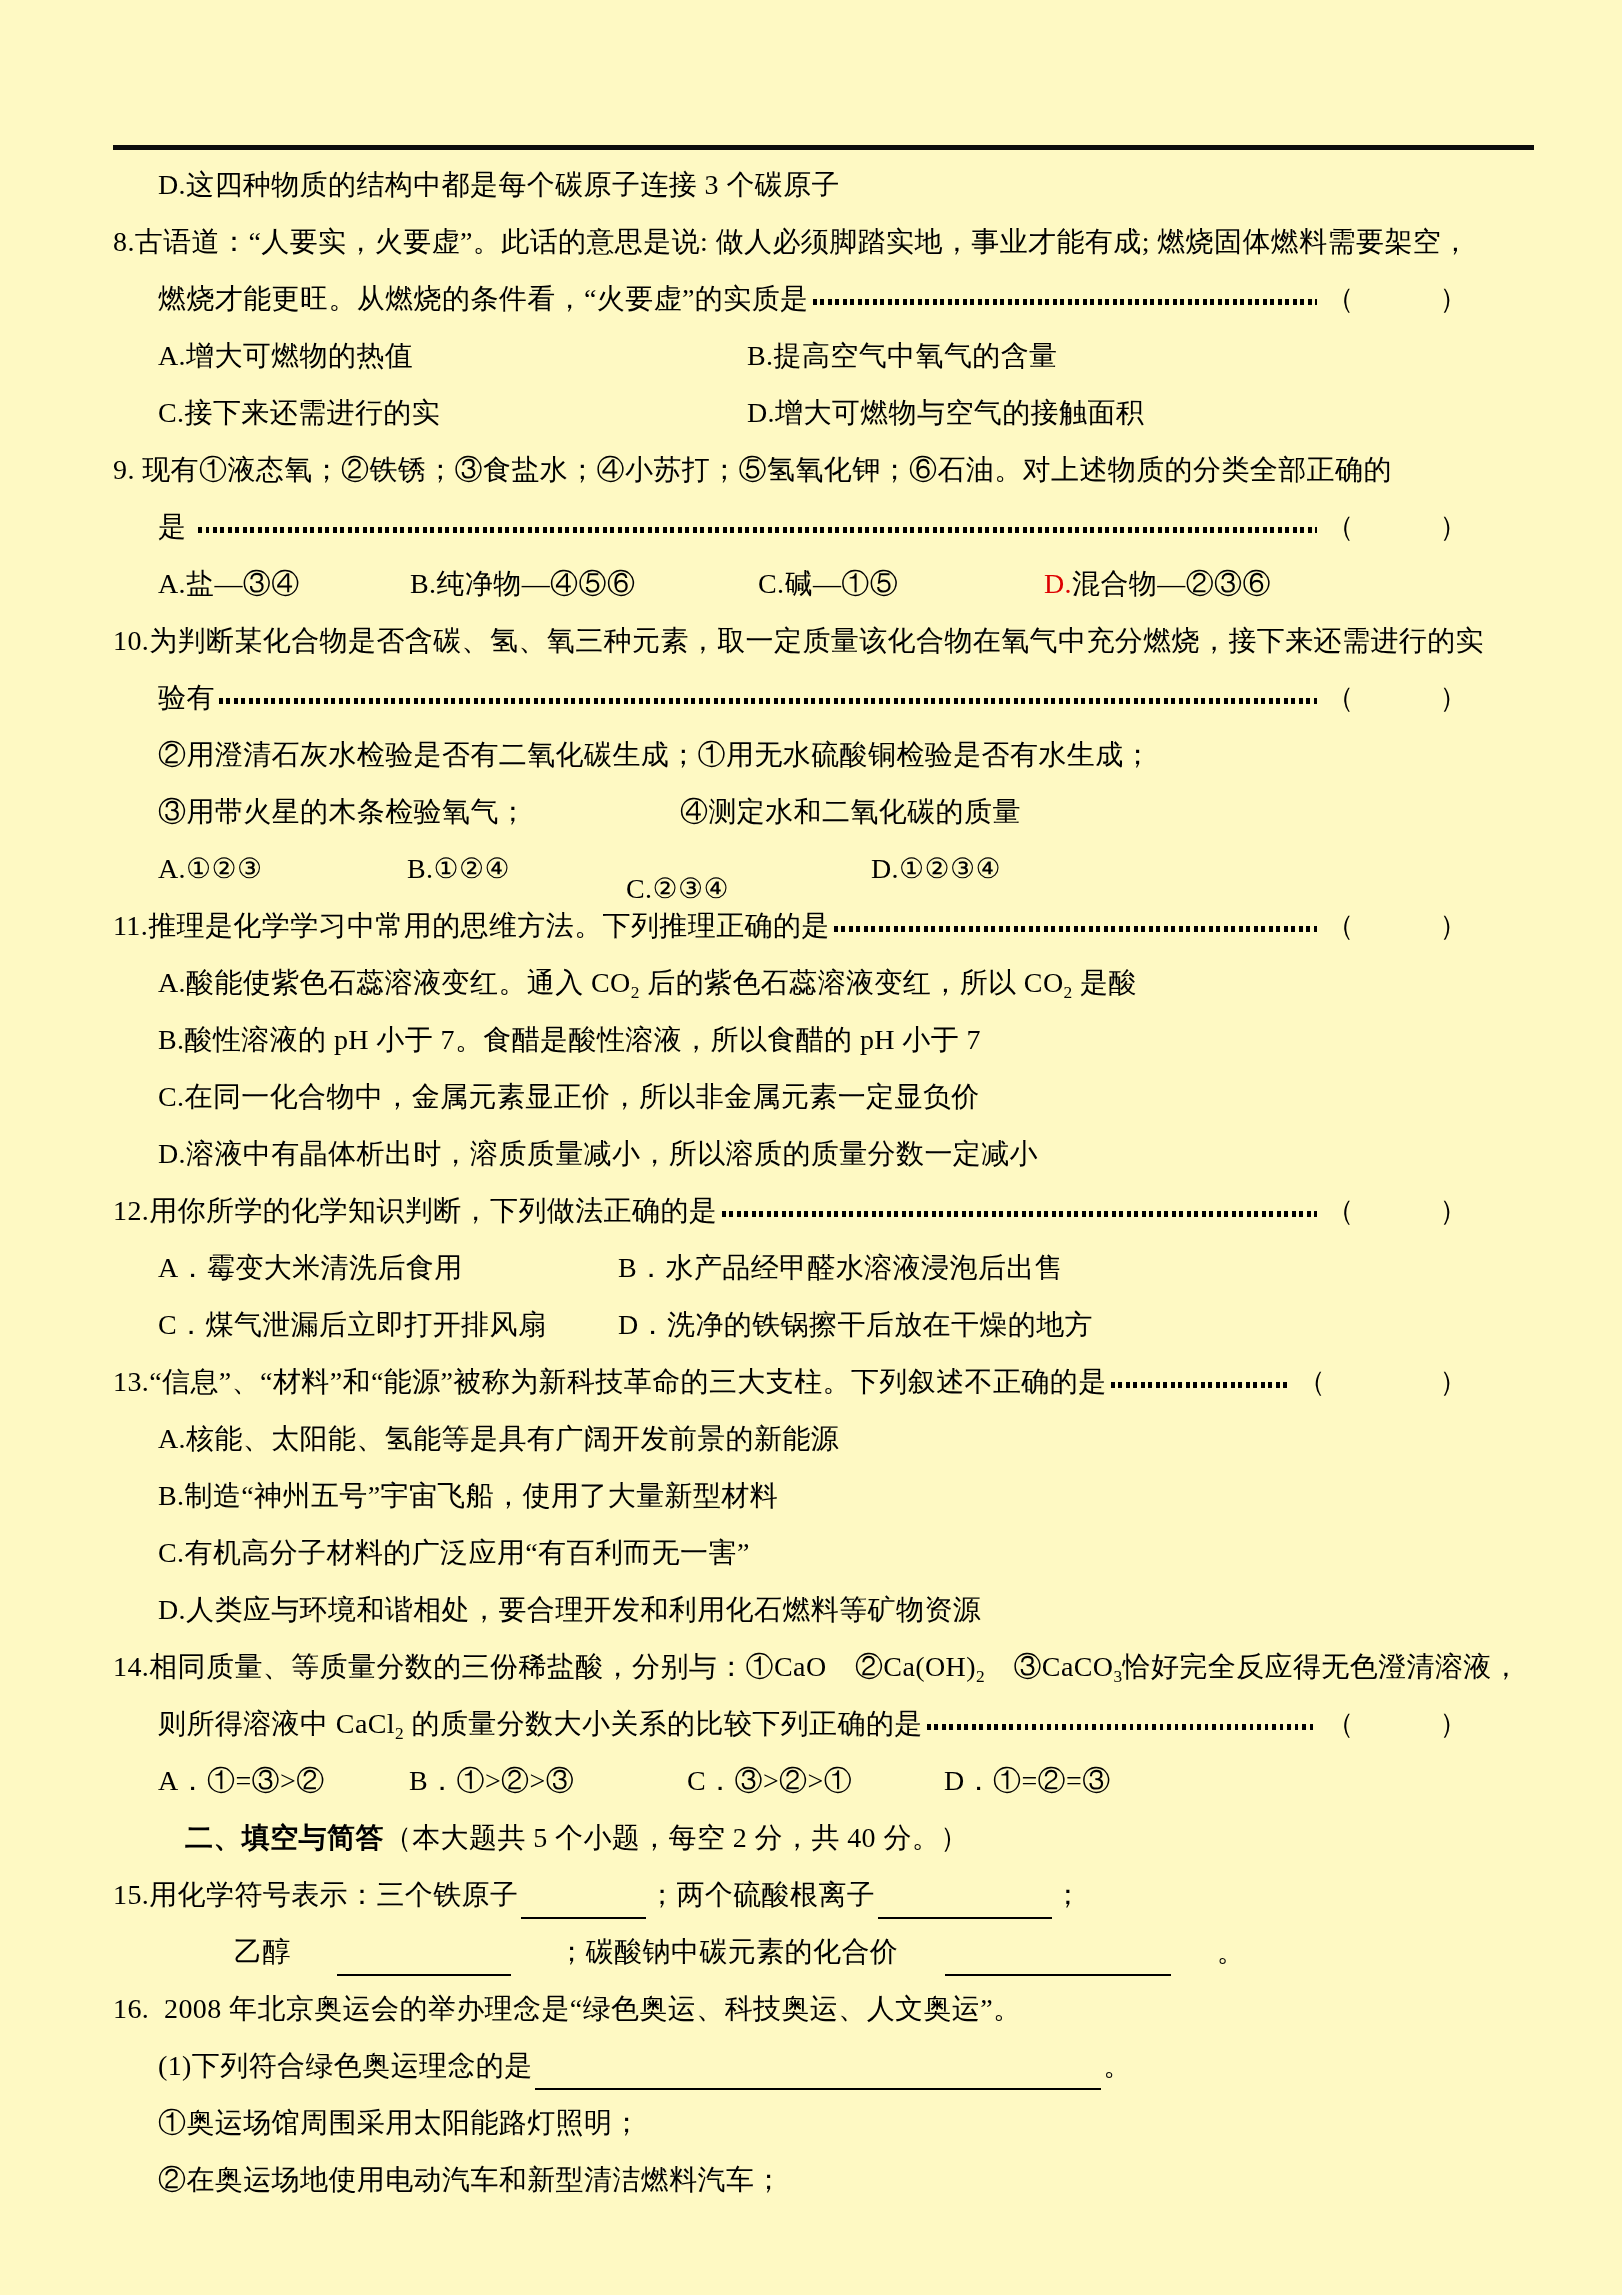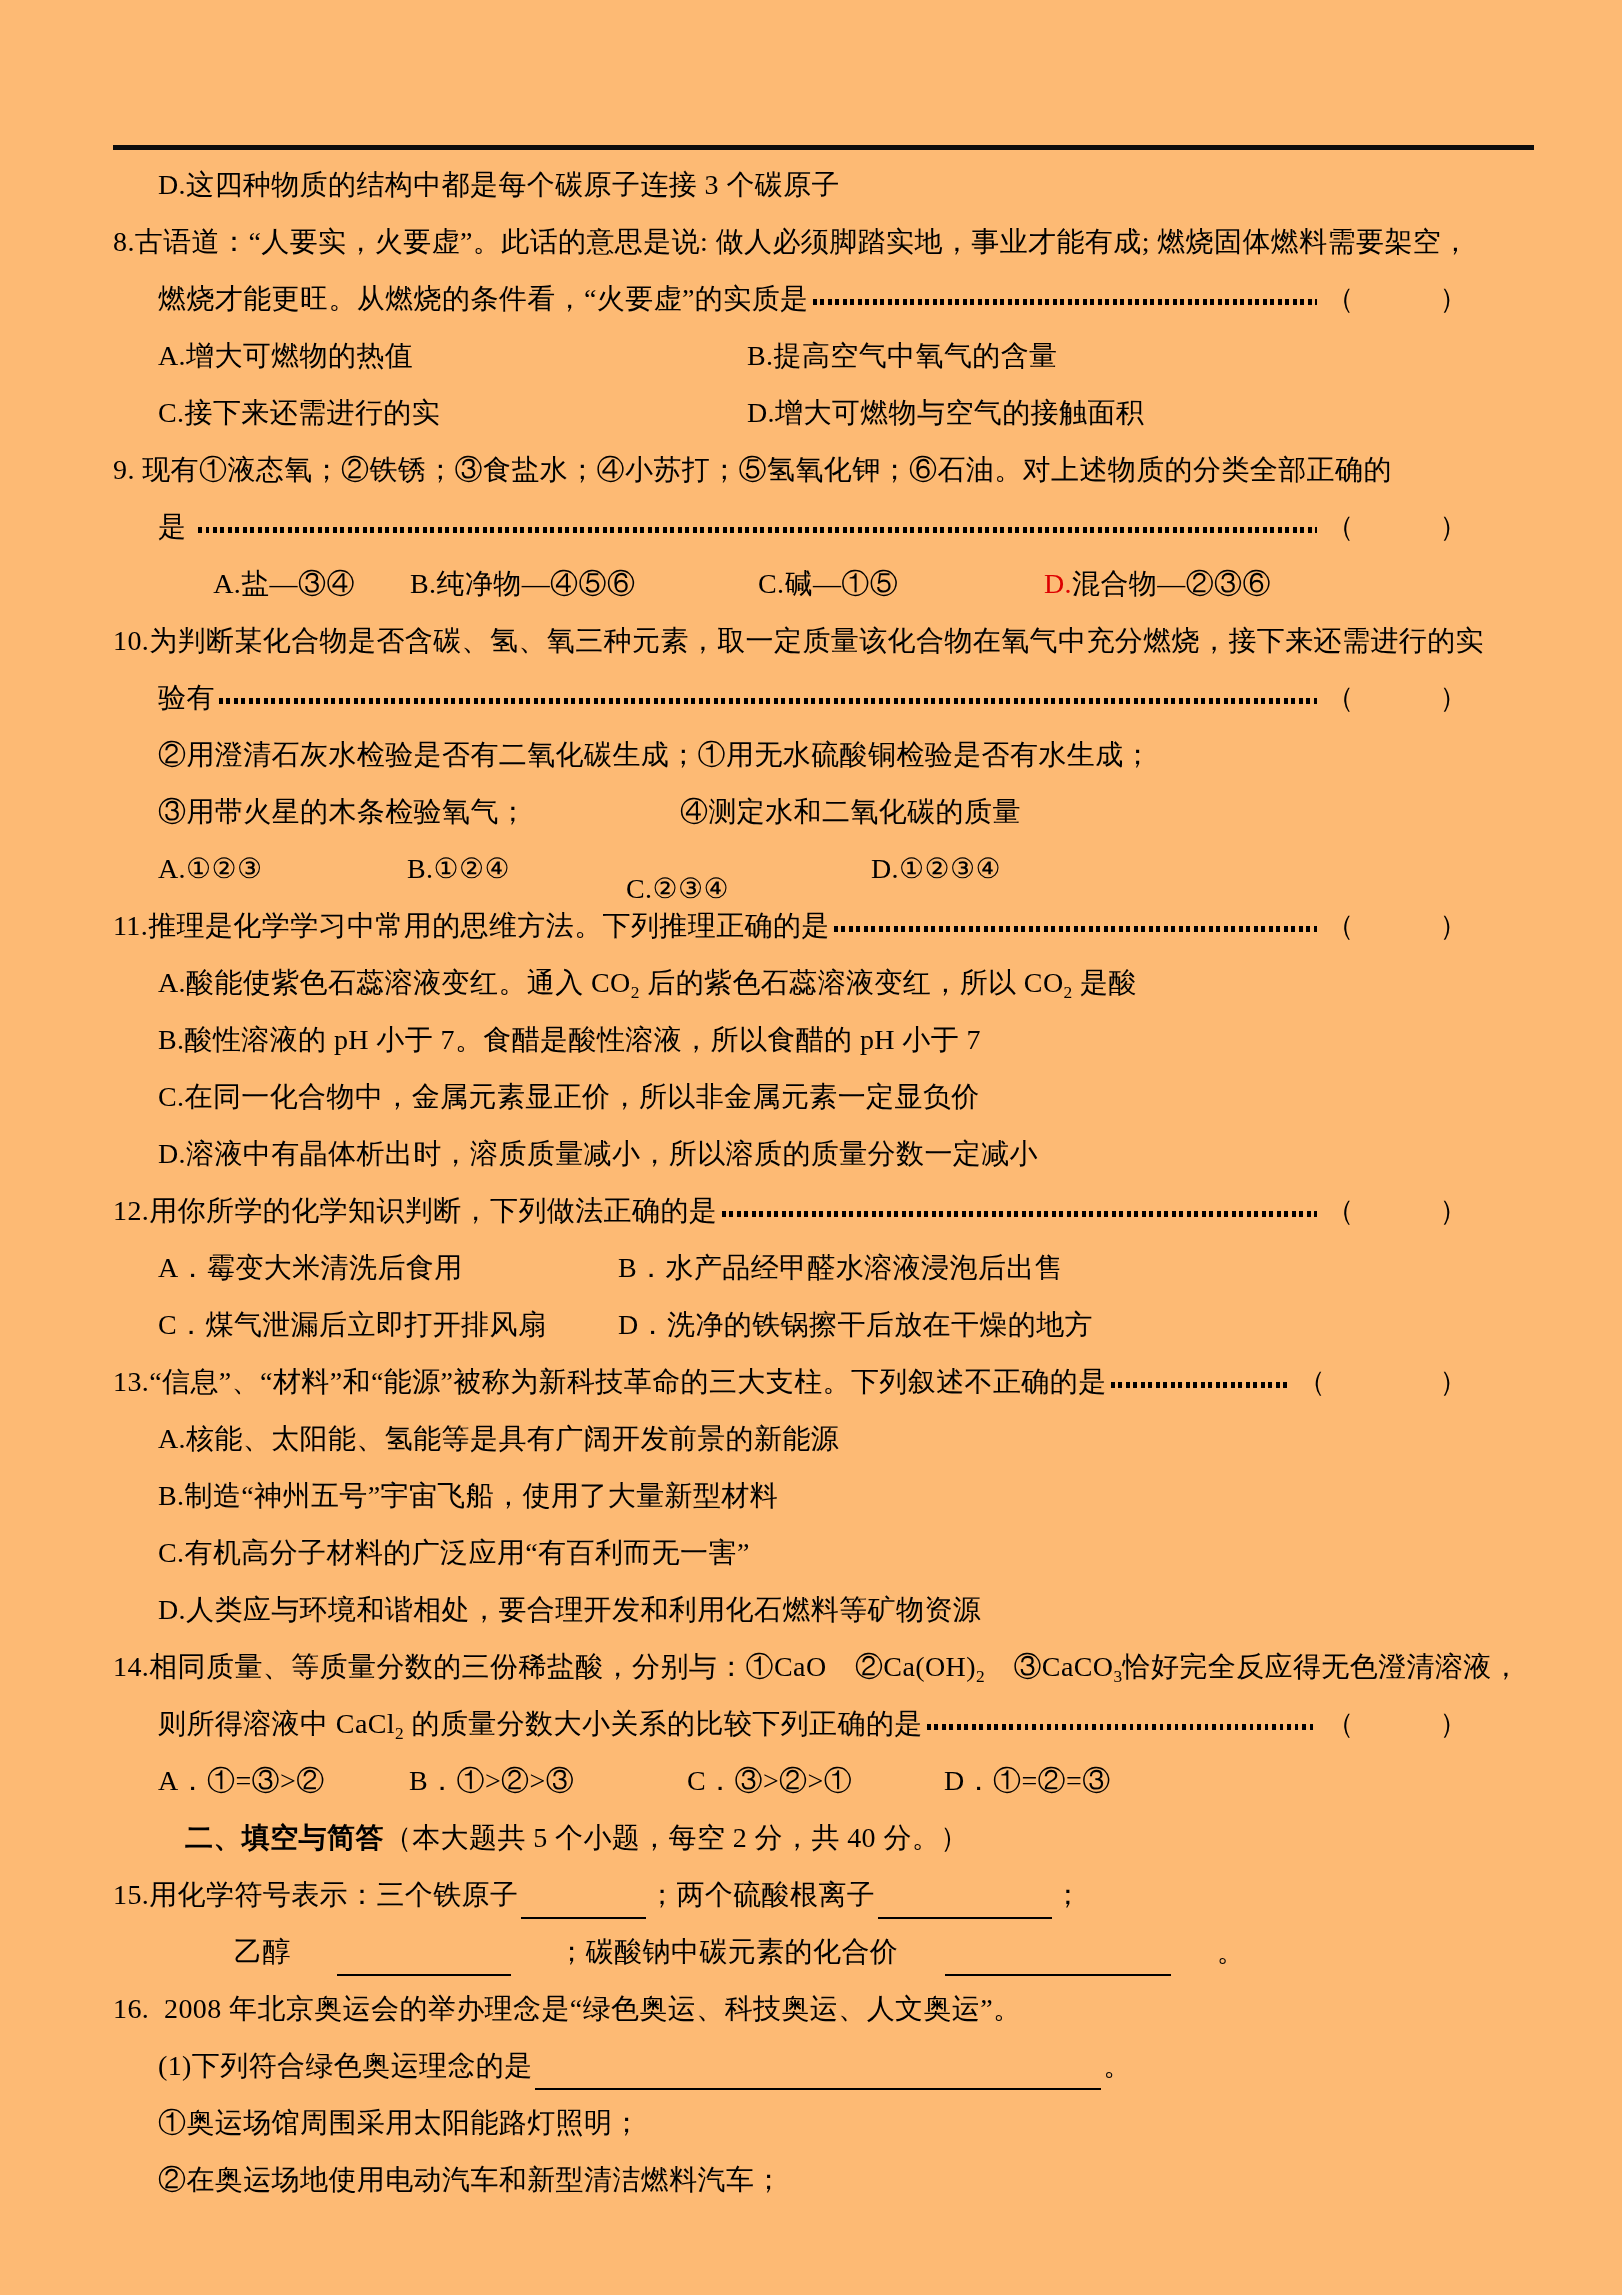--- a/index.html
+++ b/index.html
@@ -5,21 +5,21 @@
   html, body {
     margin: 0; padding: 0;
     width: 1623px; height: 2295px;
     background: #ffffff;
     overflow: hidden;
   }
   * { box-sizing: border-box; }
   .page {
     position: relative;
     width: 1623px; height: 2295px;
-    background: #fdba74;
+    background: #fef9c3;
     color: #000000;
     font-family: "Liberation Serif", "DejaVu Serif", serif;
   }
   .top-rule {
     position: absolute;
     left: 113px; right: 89px; top: 145px;
     height: 4.5px;
     background: #0d0d0d;
   }
   .content {
@@ -66,21 +66,21 @@
 <div class="page">
   <div class="top-rule"></div>
   <div class="content">
       <div class="line indent-1"><span class="seg plain">D.这四种物质的结构中都是每个碳原子连接 3 个碳原子</span></div>
       <div class="line indent-0"><span class="seg plain">8.古语道：“人要实，火要虚”。此话的意思是说: 做人必须脚踏实地，事业才能有成; 燃烧固体燃料需要架空，</span></div>
       <div class="line indent-1 has-leader"><span class="seg plain">燃烧才能更旺。从燃烧的条件看，“火要虚”的实质是</span><span class="seg leader"></span><span class="seg parens">（　　　）</span></div>
       <div class="line indent-1"><span class="seg col" style="width: 589px;">A.增大可燃物的热值</span><span class="seg plain">B.提高空气中氧气的含量</span></div>
       <div class="line indent-1"><span class="seg col" style="width: 589px;">C.接下来还需进行的实</span><span class="seg plain">D.增大可燃物与空气的接触面积</span></div>
       <div class="line indent-0"><span class="seg plain">9. 现有①液态氧；②铁锈；③食盐水；④小苏打；⑤氢氧化钾；⑥石油。对上述物质的分类全部正确的</span></div>
       <div class="line indent-1 has-leader"><span class="seg plain">是 </span><span class="seg leader"></span><span class="seg parens">（　　　）</span></div>
-      <div class="line indent-1"><span class="seg col" style="width: 252px; text-align: center;">A.盐—③④</span><span class="seg col" style="width: 348px;">B.纯净物—④⑤⑥</span><span class="seg col" style="width: 286px;"><span class="seg plain">C.碱—①⑤</span></span><span class="seg col"><span class="seg red" style="color: rgb(221, 0, 0);">D.</span><span class="seg plain">混合物—②③⑥</span></span></div>
+      <div class="line indent-1"><span class="seg col" style="width: 252px;">A.盐—③④</span><span class="seg col" style="width: 348px;">B.纯净物—④⑤⑥</span><span class="seg col" style="width: 286px;"><span class="seg plain">C.碱—①⑤</span></span><span class="seg col"><span class="seg red" style="color: rgb(221, 0, 0);">D.</span><span class="seg plain">混合物—②③⑥</span></span></div>
       <div class="line indent-0"><span class="seg plain">10.为判断某化合物是否含碳、氢、氧三种元素，取一定质量该化合物在氧气中充分燃烧，接下来还需进行的实</span></div>
       <div class="line indent-1 has-leader"><span class="seg plain">验有</span><span class="seg leader"></span><span class="seg parens">（　　　）</span></div>
       <div class="line indent-1"><span class="seg plain">②用澄清石灰水检验是否有二氧化碳生成；</span><span class="seg col" style="width: 513px;">①用无水硫酸铜检验是否有水生成；</span></div>
       <div class="line indent-1"><span class="seg col" style="width: 522px;">③用带火星的木条检验氧气；</span><span class="seg plain">④测定水和二氧化碳的质量</span></div>
       <div class="line indent-1"><span class="seg col" style="width: 249px;">A.①②③</span><span class="seg col" style="width: 219px;">B.①②④</span><span class="seg col" style="width: 245px; margin-top: 40px;">C.②③④</span><span class="seg plain">D.①②③④</span></div>
       <div class="line indent-0 has-leader"><span class="seg plain">11.推理是化学学习中常用的思维方法。下列推理正确的是</span><span class="seg leader"></span><span class="seg parens">（　　　）</span></div>
       <div class="line indent-1"><span class="seg plain">A.酸能使紫色石蕊溶液变红。通入 CO</span><span class="seg sub">2</span><span class="seg plain"> 后的紫色石蕊溶液变红，所以 CO</span><span class="seg sub">2</span><span class="seg plain"> 是酸</span></div>
       <div class="line indent-1"><span class="seg plain">B.酸性溶液的 pH 小于 7。食醋是酸性溶液，所以食醋的 pH 小于 7</span></div>
       <div class="line indent-1"><span class="seg plain">C.在同一化合物中，金属元素显正价，所以非金属元素一定显负价</span></div>
       <div class="line indent-1"><span class="seg plain">D.溶液中有晶体析出时，溶质质量减小，所以溶质的质量分数一定减小</span></div>

